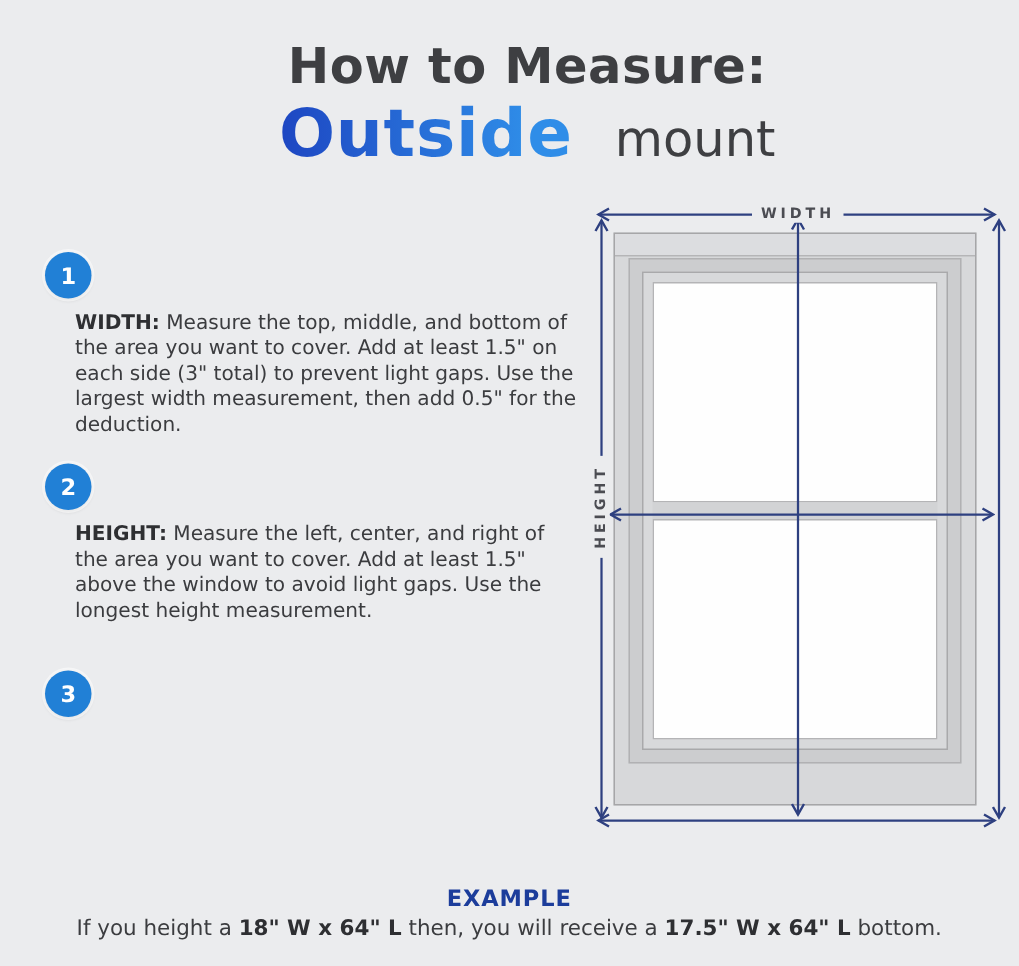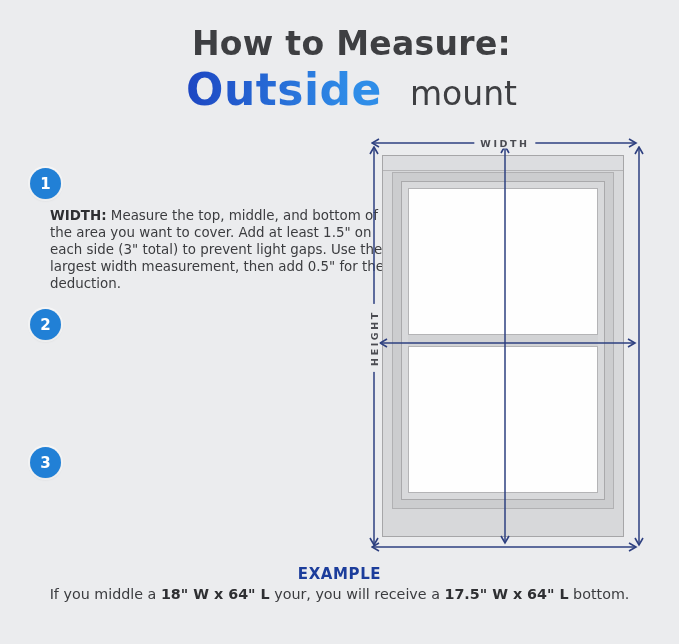--- a/index.html
+++ b/index.html
@@ -30,21 +30,21 @@
     background:#2180d6; color:#ffffff;
     font-size:15px; font-weight:700;
     display:flex; align-items:center; justify-content:center;
     box-shadow:0 0 0 2px rgba(255,255,255,.55), 0 1px 3px rgba(0,0,0,.18);
   }
   .step-text { margin-top:8px; margin-left:20px; width:338px;
     font-size:13.4px; line-height:17px; color:#3b3c3f; }
   .step-lead { font-weight:700; color:#2e2f32; }
 
   
-  .diagram { position:absolute; left:359px; top:125px; width:292px; height:432px; }
+  .diagram { position:absolute; left:386px; top:125px; width:292px; height:432px; }
   .window { position:absolute; left:23px; top:30px; width:242px; height:382px;
     background:#d7d8da; border:1px solid #a6a6a8; }
   .win-head { position:absolute; top:0; left:0; right:0; height:15px;
     background:#dcdde0; border-bottom:1px solid #b5b5b7; }
   .win-frame { position:absolute; top:16px; left:9px; right:9px; bottom:27px;
     background:#cccdcf; border:1px solid #b1b1b3; }
   .win-sash { position:absolute; inset:8px; background:#d8d9db; border:1px solid #a9a9ab;
     display:flex; flex-direction:column; padding:6px; }
   .glass { flex:1; background:#fefefe; border:1px solid #b4b4b6; }
   .sash-rail { height:11px; background:#d2d3d5; }
@@ -53,21 +53,21 @@
 
   .dim-label {
     position:absolute; background:#ebecee; padding:0 6px;
     font-size:9.5px; font-weight:700; letter-spacing:2.6px;
     color:#4b4c52; white-space:nowrap;
   }
   .dim-label.width { left:146px; top:18px; transform:translate(-50%,-50%); }
   .dim-label.height { left:15px; top:213px; transform:translate(-50%,-50%) rotate(-90deg); }
 
   
-  .example { position:absolute; left:0; right:0; top:565px; text-align:center; }
+  .example { position:absolute; left:0; right:0; top:590px; text-align:center; }
   .example-heading { font-size:15px; font-weight:700; color:#1c3d9b; letter-spacing:.6px; }
   .example-text { margin-top:3px; font-size:14.3px; color:#3b3c3f; }
   .example-text b { color:#2e2f32; }
 </style>
 </head>
 <body>
 
 <div id="app">
 
   <header class="title-block">
@@ -82,20 +82,21 @@
     <div class="step-badge">
       <span>1</span>
     </div>
     <p class="step-text"><b class="step-lead">WIDTH:</b><span> Measure the top, middle, and bottom of the area you want to cover. Add at least 1.5" on each side (3" total) to prevent light gaps. Use the largest width measurement, then add 0.5" for the deduction.</span></p>
   </section>
 
   <section class="step" style="top:309px">
     <div class="step-badge">
       <span>2</span>
     </div>
+    <p class="step-text"><b class="step-lead">HEIGHT:</b><span> Measure the left, center, and right of the area you want to cover. Add at least 1.5" above the window to avoid light gaps. Use the longest height measurement.</span></p>
   </section>
 
   <section class="step" style="top:447px">
     <div class="step-badge">
       <span>3</span>
     </div>
   </section>
 
   <div class="diagram">
 
@@ -129,16 +130,16 @@
 
       <line x1="146" y1="21" x2="146" y2="418" stroke="#2e4080" stroke-width="1.5" marker-start="url(#chev)" marker-end="url(#chev)"></line>
     </svg>
 
     <div class="dim-label width">WIDTH</div>
     <div class="dim-label height">HEIGHT</div>
   </div>
 
   <footer class="example">
     <div class="example-heading">EXAMPLE</div>
-    <p class="example-text"><span>If you middle a </span><b>18" W x 64" L</b><span> your, you will receive a </span><b>17.5" W x 64" L</b><span> bottom.</span></p>
+    <p class="example-text"><span>If you height a </span><b>18" W x 64" L</b><span> then, you will receive a </span><b>17.5" W x 64" L</b><span> bottom.</span></p>
   </footer>
 
 </div>
 
 </body></html>

